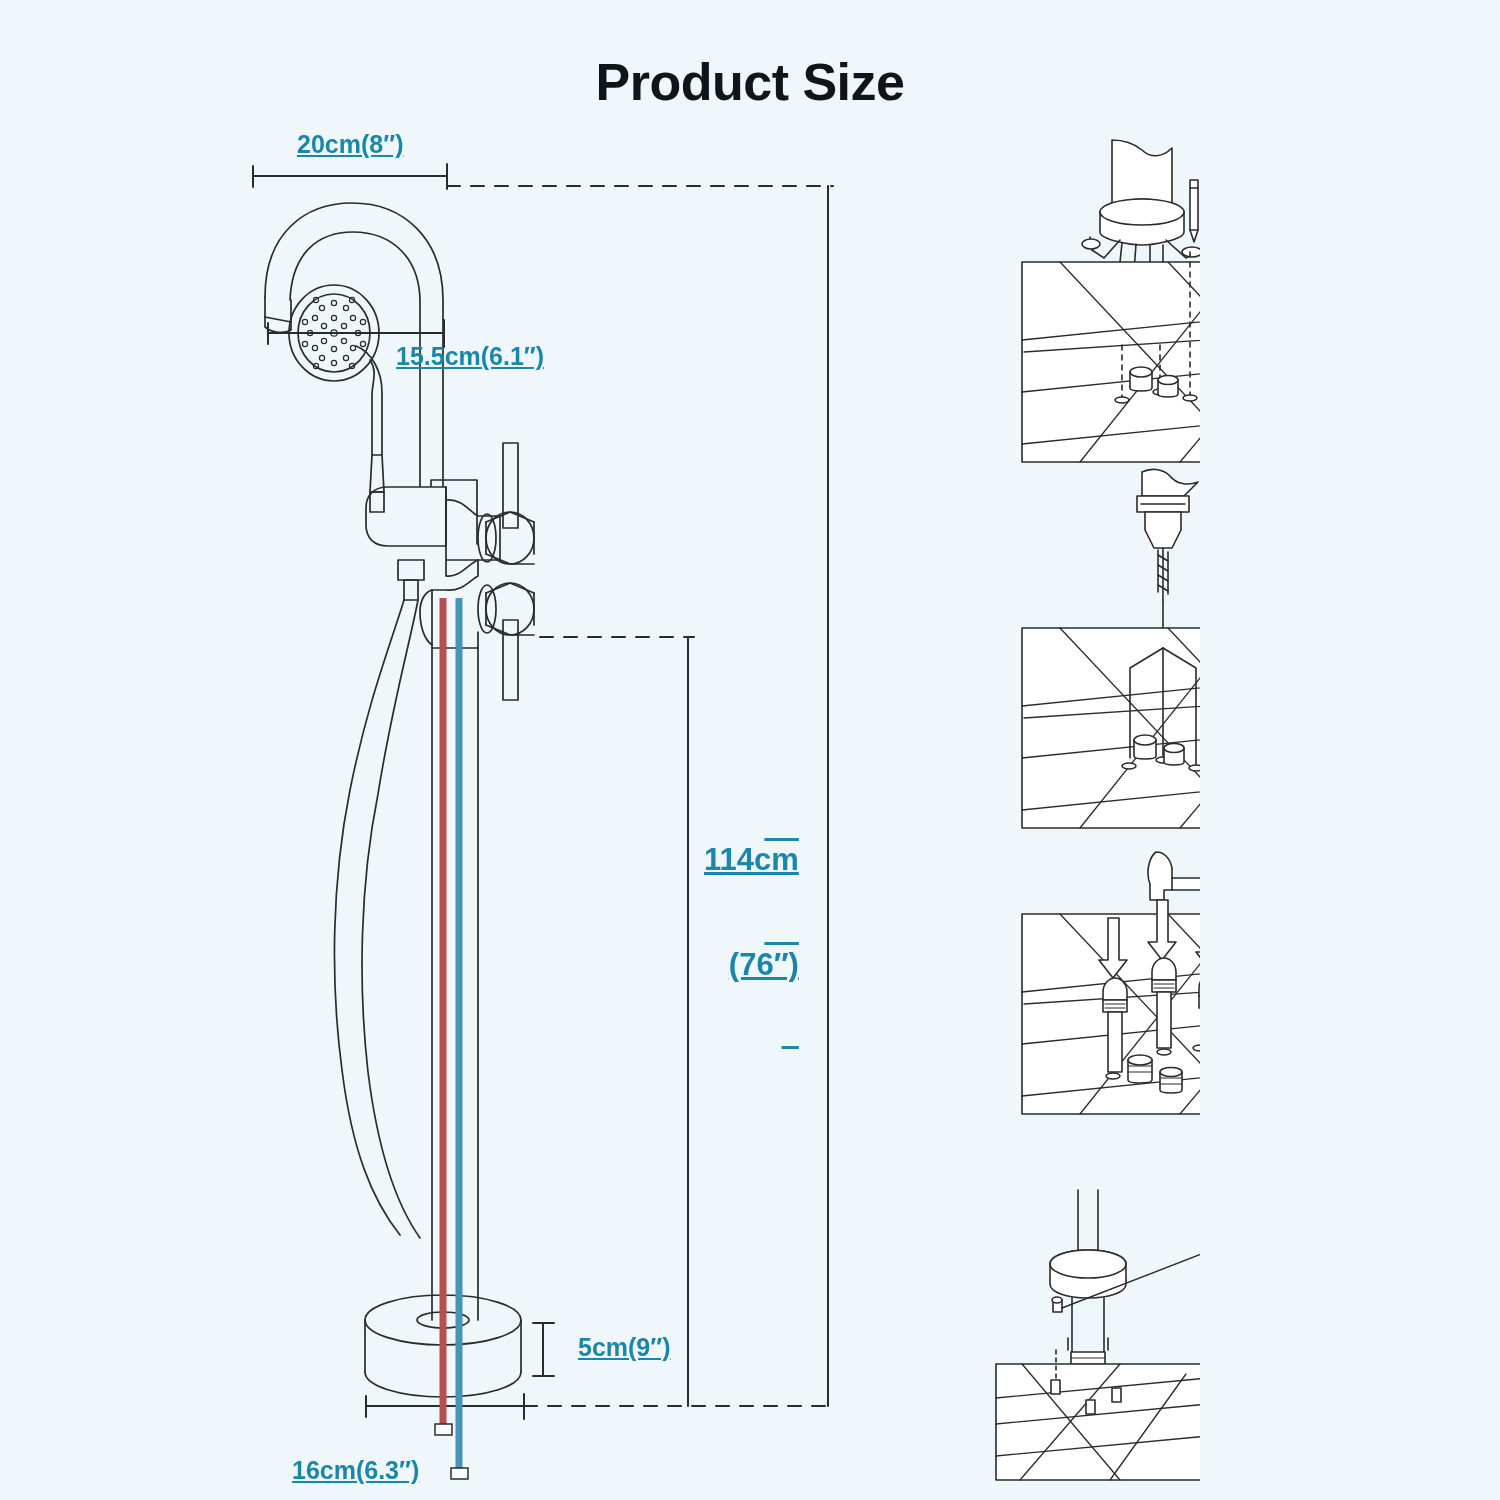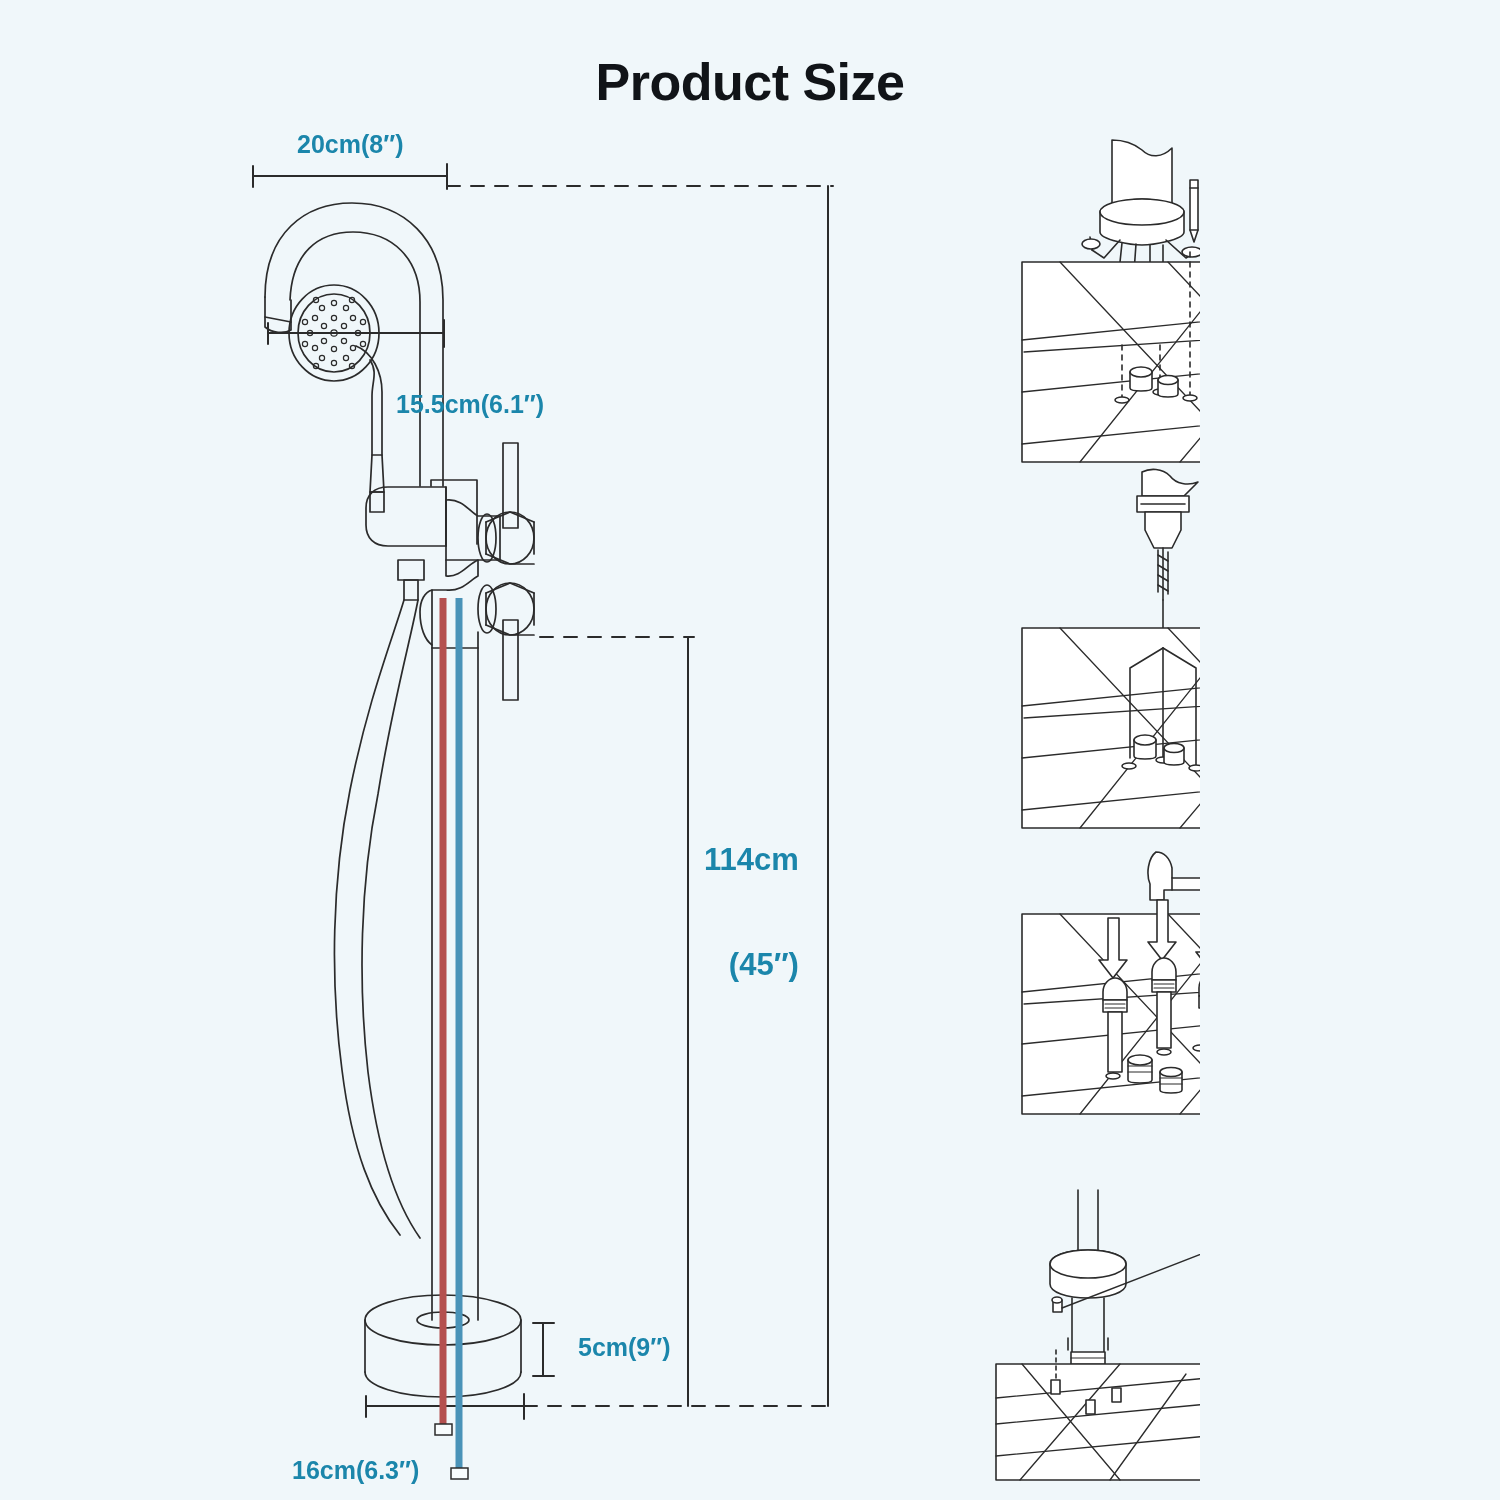--- a/index.html
+++ b/index.html
@@ -27,23 +27,24 @@
     color: #111418;
     font-family: "Liberation Sans", sans-serif;
   }
   .dimlabel {
     position: absolute;
     color: #1b86ab;
     font-weight: 700;
     font-family: "Liberation Sans", sans-serif;
     white-space: pre;
     line-height: 1.12;
+    text-decoration: underline;
   }
   #lbl-width   { left: 297px; top: 130px;  font-size: 25px; }
-  #lbl-head    { left: 396px; top: 342px;  font-size: 25px; margin-top: 48px; }
+  #lbl-head    { left: 396px; top: 342px;  font-size: 25px; }
   #lbl-total   { left: 704px; top: 774px;  font-size: 31px; text-align: right; }
   #lbl-spout   { left: 584px; top: 943px;  font-size: 31px; }
   #lbl-baseh   { left: 578px; top: 1333px; font-size: 25px; }
   #lbl-based   { left: 292px; top: 1456px; font-size: 25px; }
   svg.layer {
     position: absolute;
     left: 0; top: 0;
     width: 1500px;
     height: 1500px;
   }
@@ -439,21 +440,21 @@
           <path d="M1370 1430 L1436 1440"></path>
         </g>
       </g>
     </g>
   </svg>
 
   <div class="dimlabel" id="lbl-width">20cm(8″)</div>
   <div class="dimlabel" id="lbl-head">15.5cm(6.1″)</div>
   <div class="dimlabel" id="lbl-total">
     <div>114cm</div>
-    <div>(45″)</div>
+    <div>(76″)</div>
   </div>
   <div class="dimlabel" id="lbl-baseh">5cm(9″)</div>
   <div class="dimlabel" id="lbl-based">16cm(6.3″)</div>
 
   <div style="position:absolute;left:1215px;top:1006px;width:32px;text-align:center;
               font-size:24px;color:#2b2b2b;font-family:'Liberation Serif',serif;">③</div>
 
 </div>
 
 </body></html>

